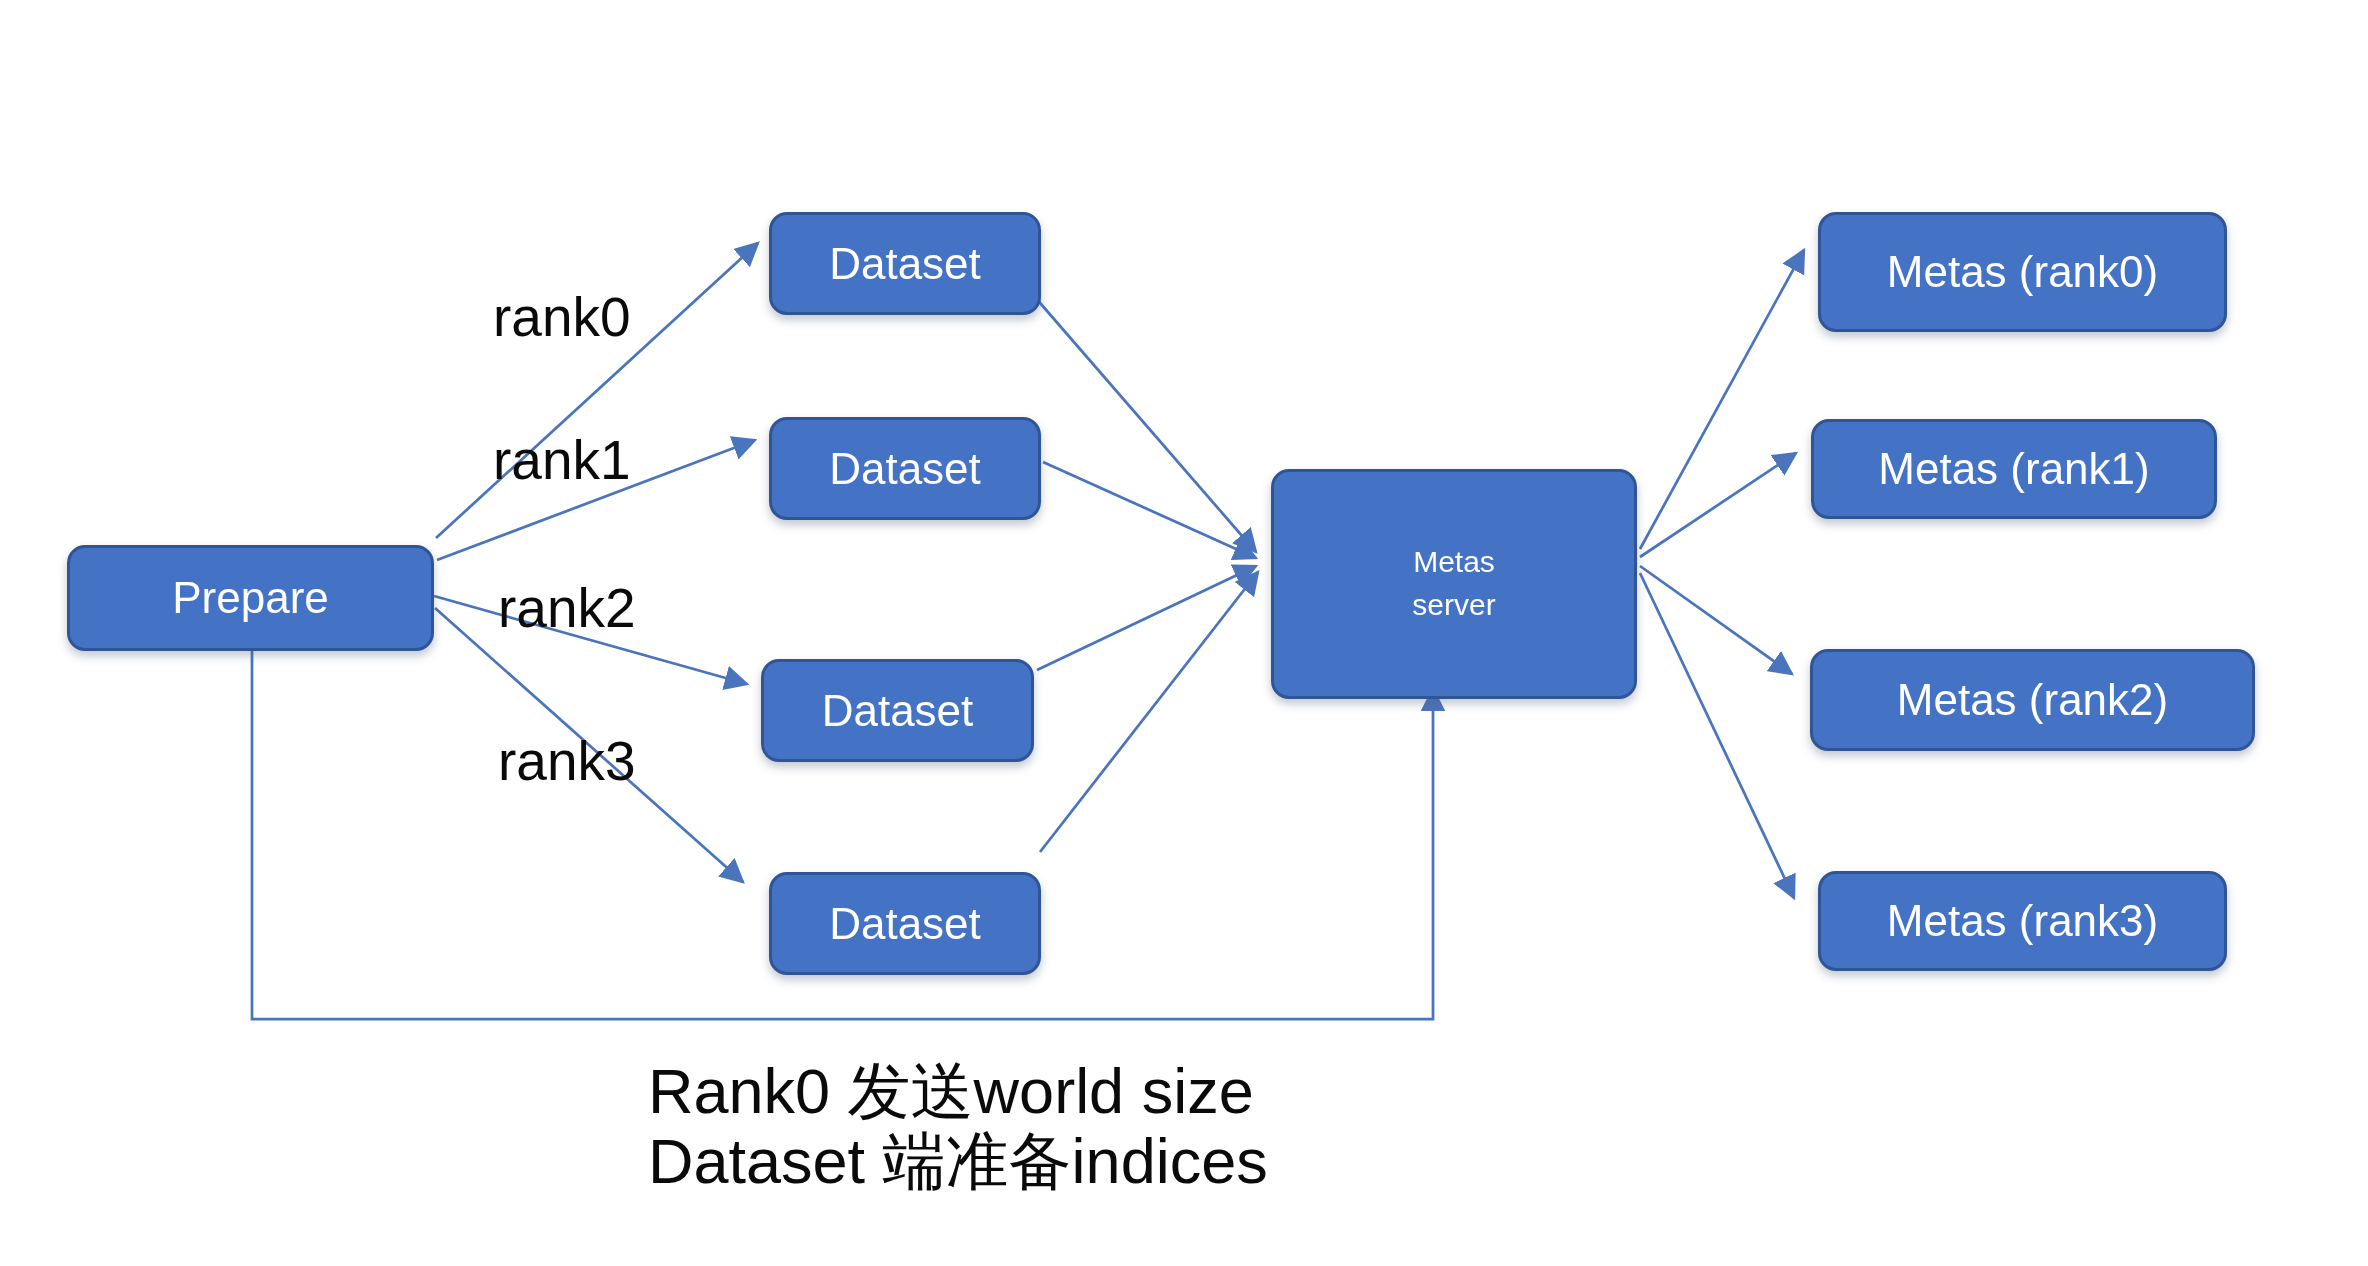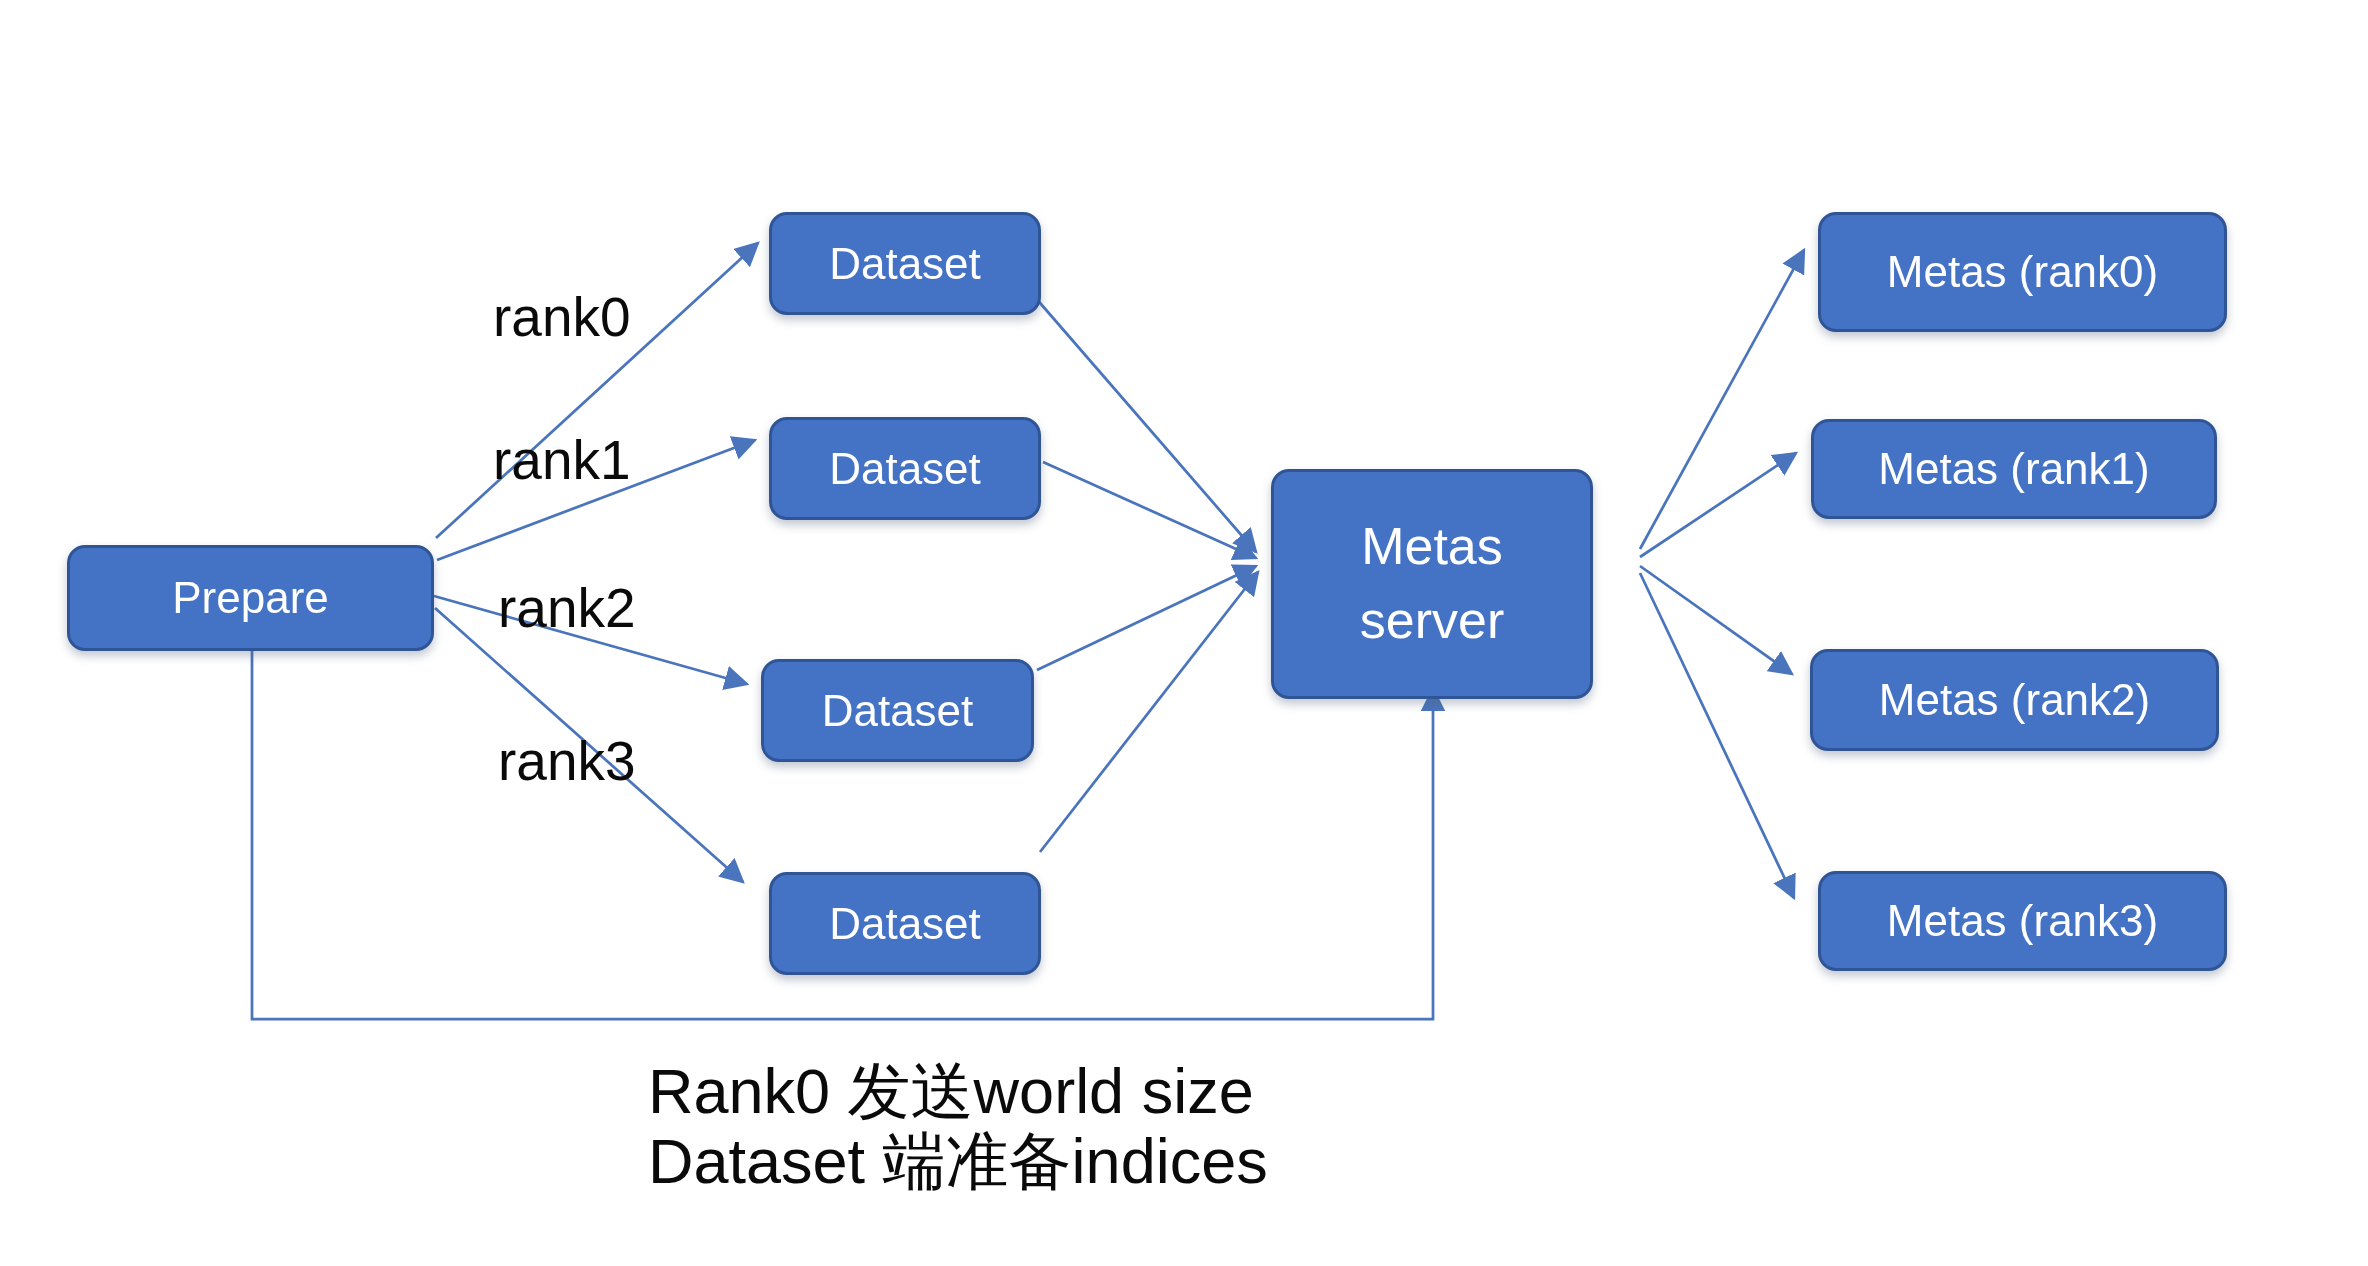--- a/index.html
+++ b/index.html
@@ -42,24 +42,24 @@
     text-align:center;
     font-size:44px;
     box-shadow:0 5px 10px rgba(80,95,120,0.35);
     margin-top:16px;
   }
   #prepare{left:67px;top:529px;width:367px;height:106px;}
   #dataset-1{left:769px;top:196px;width:272px;height:103px;}
   #dataset-2{left:769px;top:401px;width:272px;height:103px;}
   #dataset-3{left:761px;top:643px;width:273px;height:103px;}
   #dataset-4{left:769px;top:856px;width:272px;height:103px;}
-  #metas-server{left:1271px;top:453px;width:322px;height:230px;flex-direction:column;font-size:52px;line-height:1.42;}
+  #metas-server{left:1271px;top:453px;width:366px;height:230px;flex-direction:column;font-size:30px;line-height:1.42;}
   #metas-0{left:1818px;top:196px;width:409px;height:120px;}
   #metas-1{left:1811px;top:403px;width:406px;height:100px;}
-  #metas-2{left:1810px;top:633px;width:409px;height:102px;}
+  #metas-2{left:1810px;top:633px;width:445px;height:102px;}
   #metas-3{left:1818px;top:855px;width:409px;height:100px;}
   .edge-label{
     position:absolute;
     font-size:55px;
     color:var(--label-text);
     white-space:nowrap;
   }
   #label-rank0{left:493px;top:285px;}
   #label-rank1{left:493px;top:428px;}
   #label-rank2{left:498px;top:576px;}

